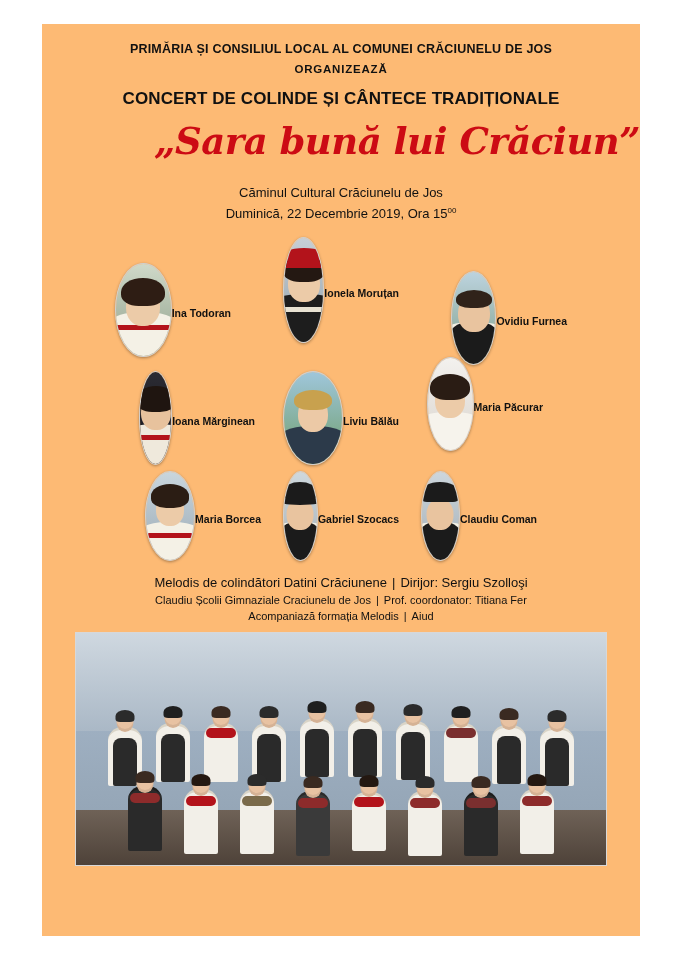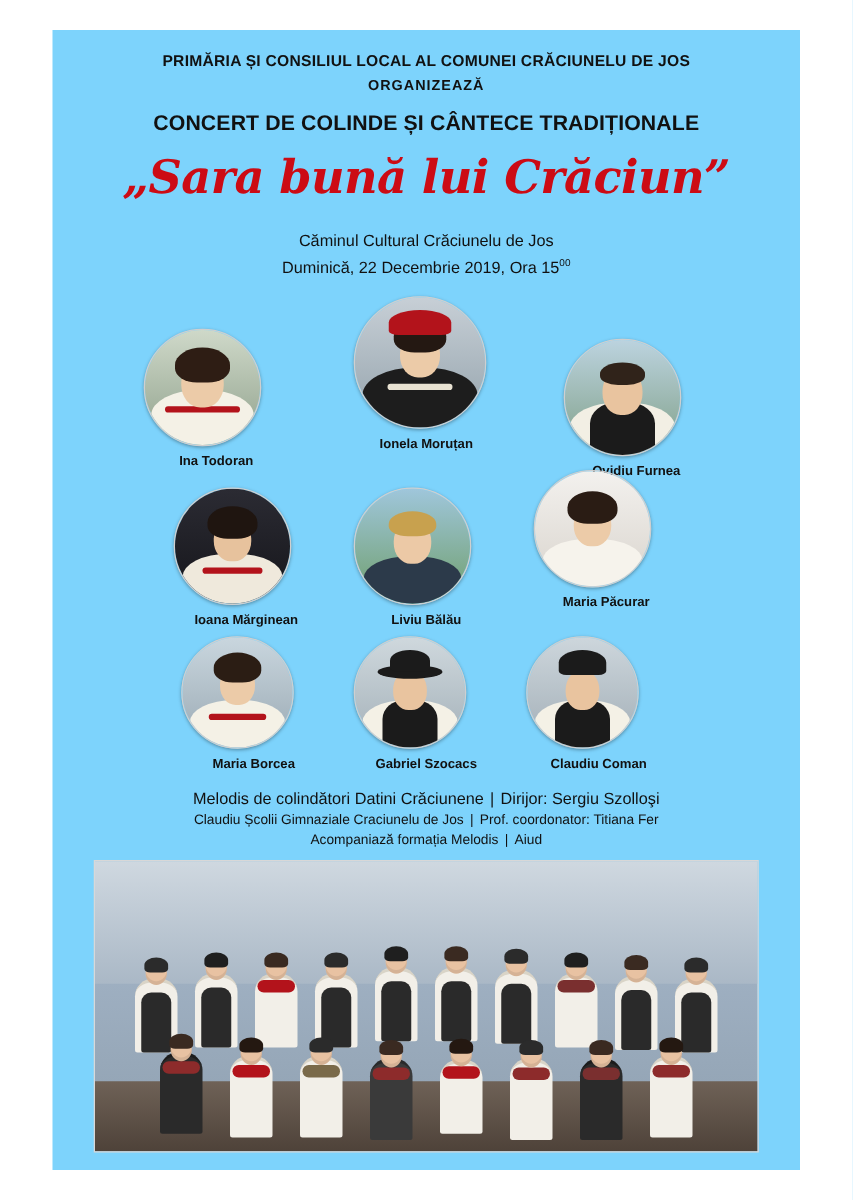--- a/index.html
+++ b/index.html
@@ -24,21 +24,21 @@
   .border-left  { left: 0;   top: 0; width: 40px; height: 960px; }
   .border-top   { left: 0;   top: 0; width: 682px; height: 22px; }
   .border-bottom{ left: 0; bottom: 0; width: 682px; height: 22px; }
 
   .content {
     position: absolute;
     left: 42px;
     right: 42px;
     top: 24px;
     bottom: 24px;
-    background: #7dd3fc;
+    background: #fdba74;
     overflow: hidden;
   }
 
   
   .hdr {
     text-align: center;
     padding-top: 18px;
   }
   .hdr-line1 {
     font-size: 12.5px;
@@ -61,20 +61,21 @@
     letter-spacing: 0.1px;
   }
   .title-red {
     font-family: "DejaVu Serif", serif;
     font-style: italic;
     font-weight: bold;
     font-size: 37px;
     color: #cc0b14;
     margin-top: 10px;
     letter-spacing: -0.5px;
+    text-align: right;
   }
   .venue {
     font-size: 13px;
     color: #111111;
     margin-top: 22px;
   }
   .datetime {
     font-size: 13px;
     color: #111111;
     margin-top: 6px;
@@ -90,21 +91,22 @@
     display: flex;
     justify-content: center;
     align-items: flex-start;
   }
   .row-1 { gap: 52px; margin-top: 4px; }
   .row-2 { gap: 28px; margin-top: 6px; }
   .row-3 { gap: 22px; margin-top: 6px; }
 
   .performer {
     display: flex;
-    flex-direction: column;
+    flex-direction: row;
+    align-items: center;
     width: 116px;
   }
   .performer .circ {
     border-radius: 50%;
     overflow: hidden;
     position: relative;
     box-shadow: 0 1px 3px rgba(0,0,0,0.35);
     border: 1px solid #cfcfcf;
   }
   .p-lg .circ { width: 104px; height: 104px; }

